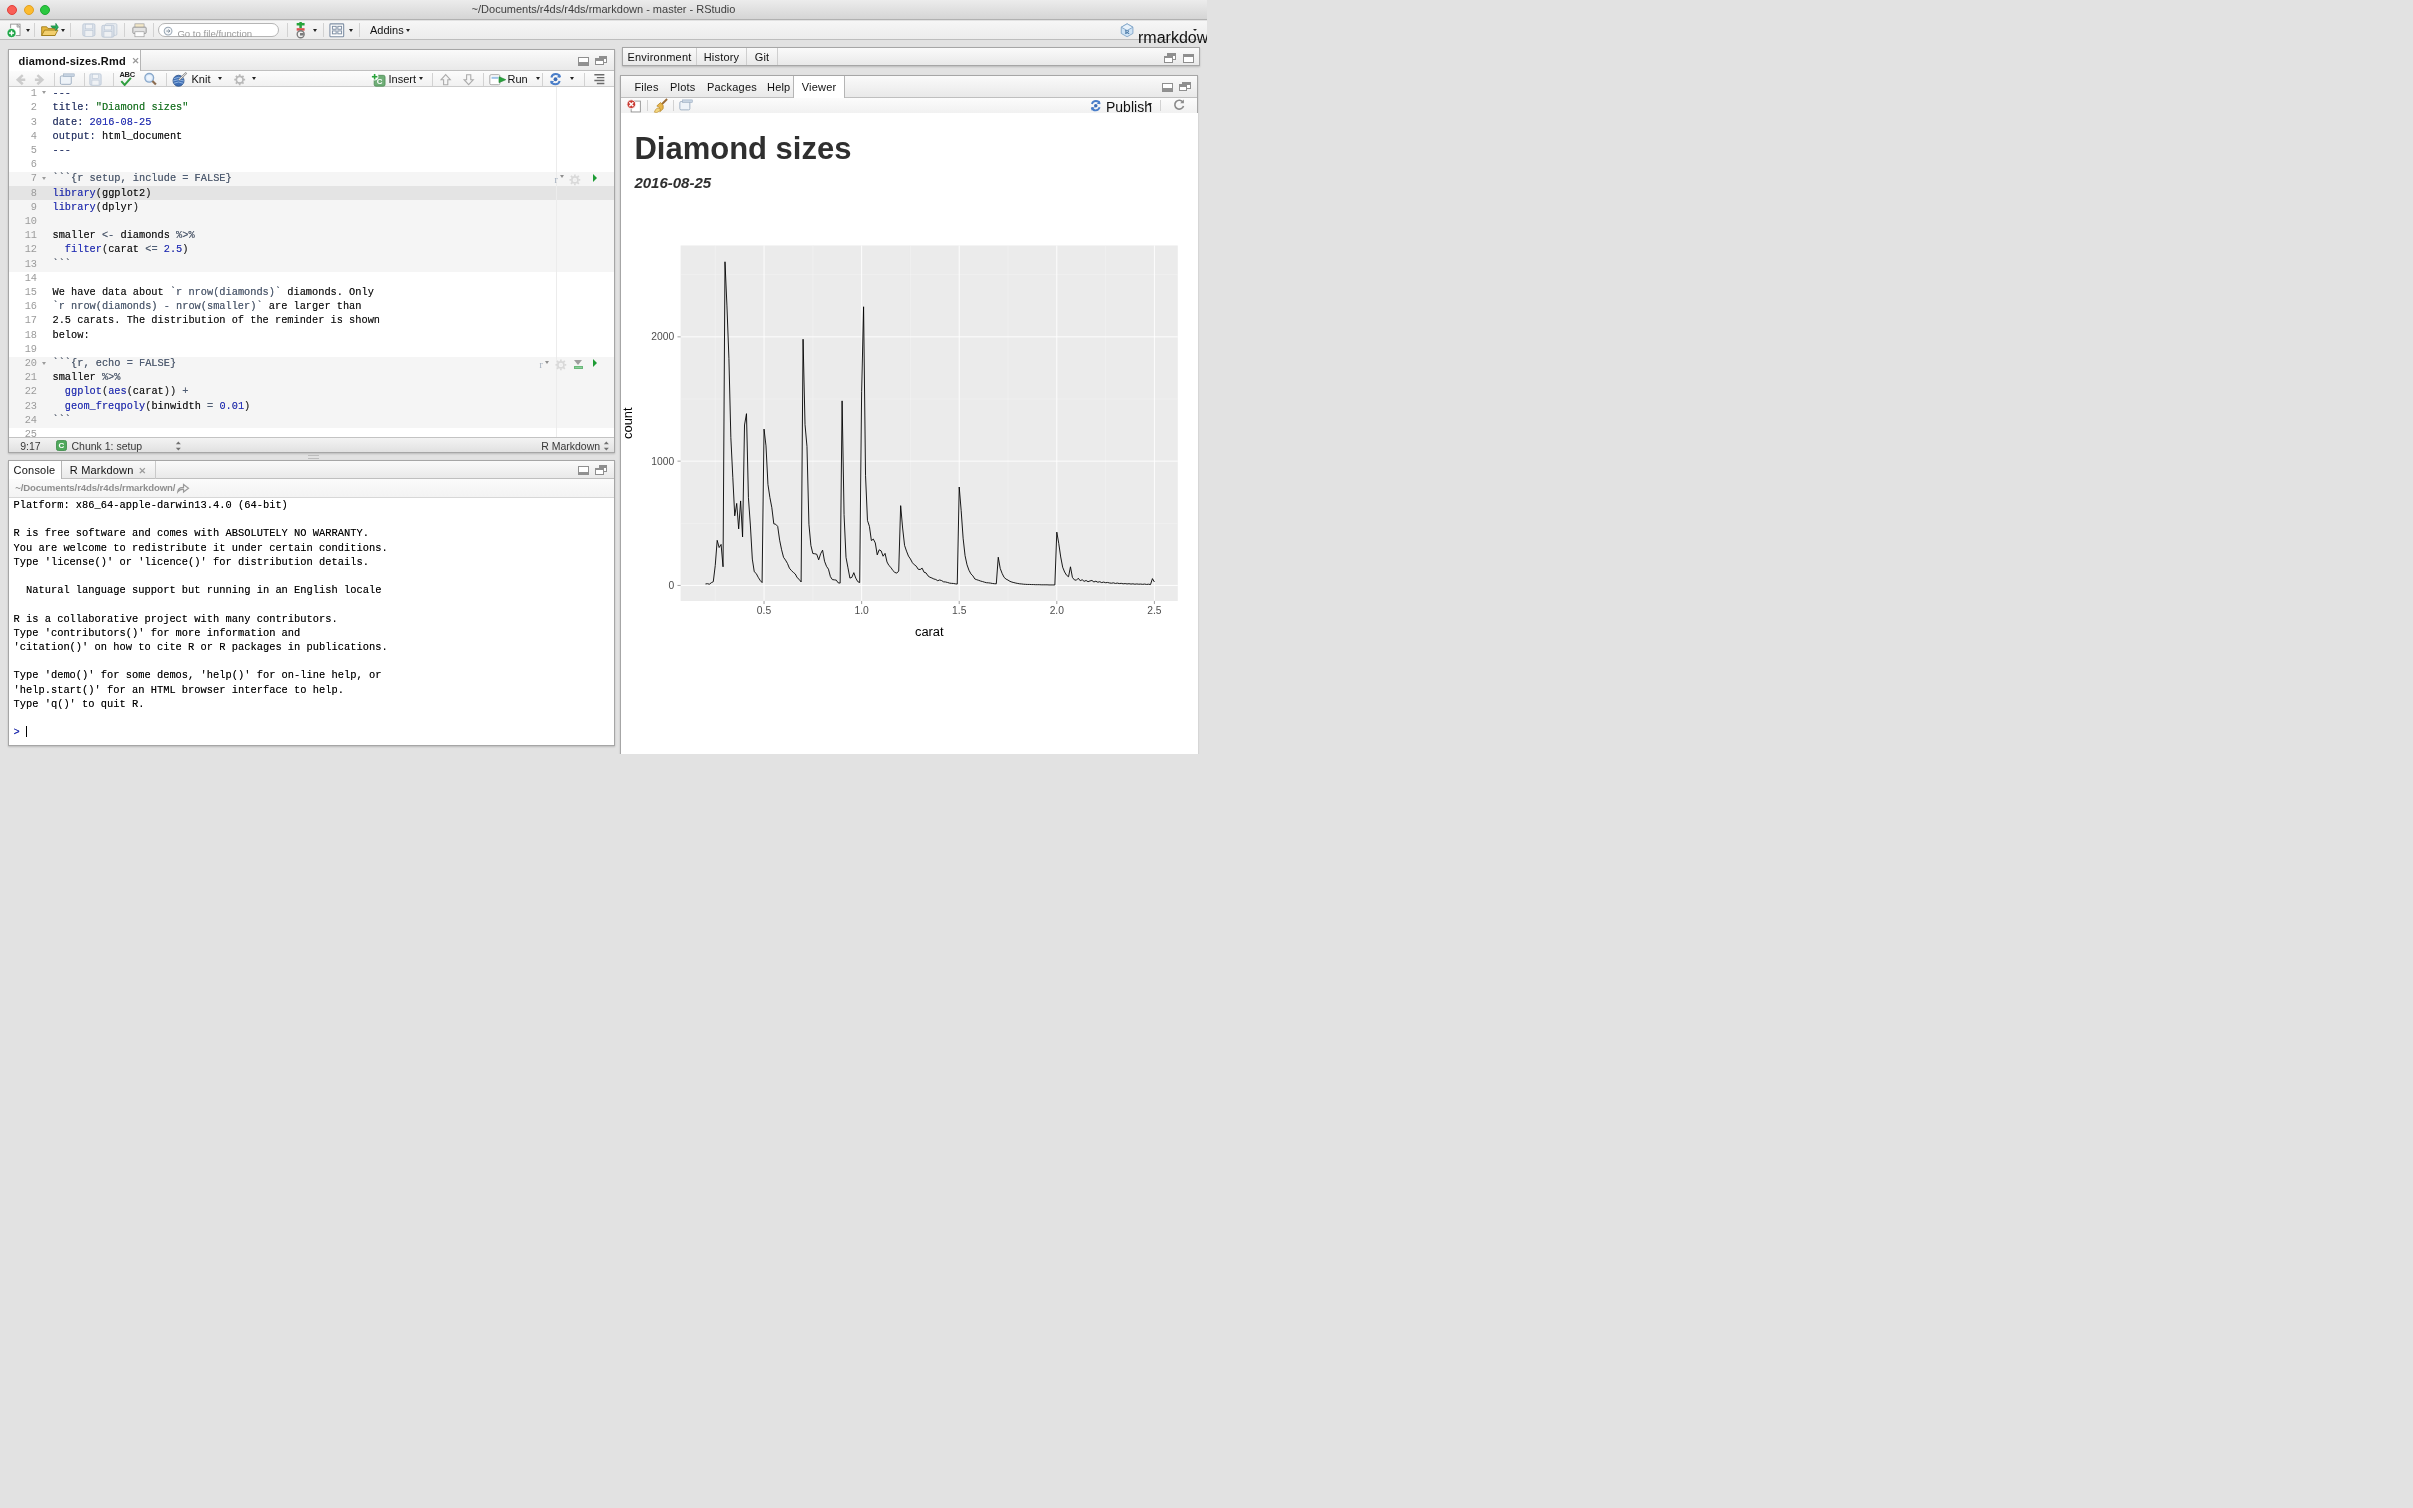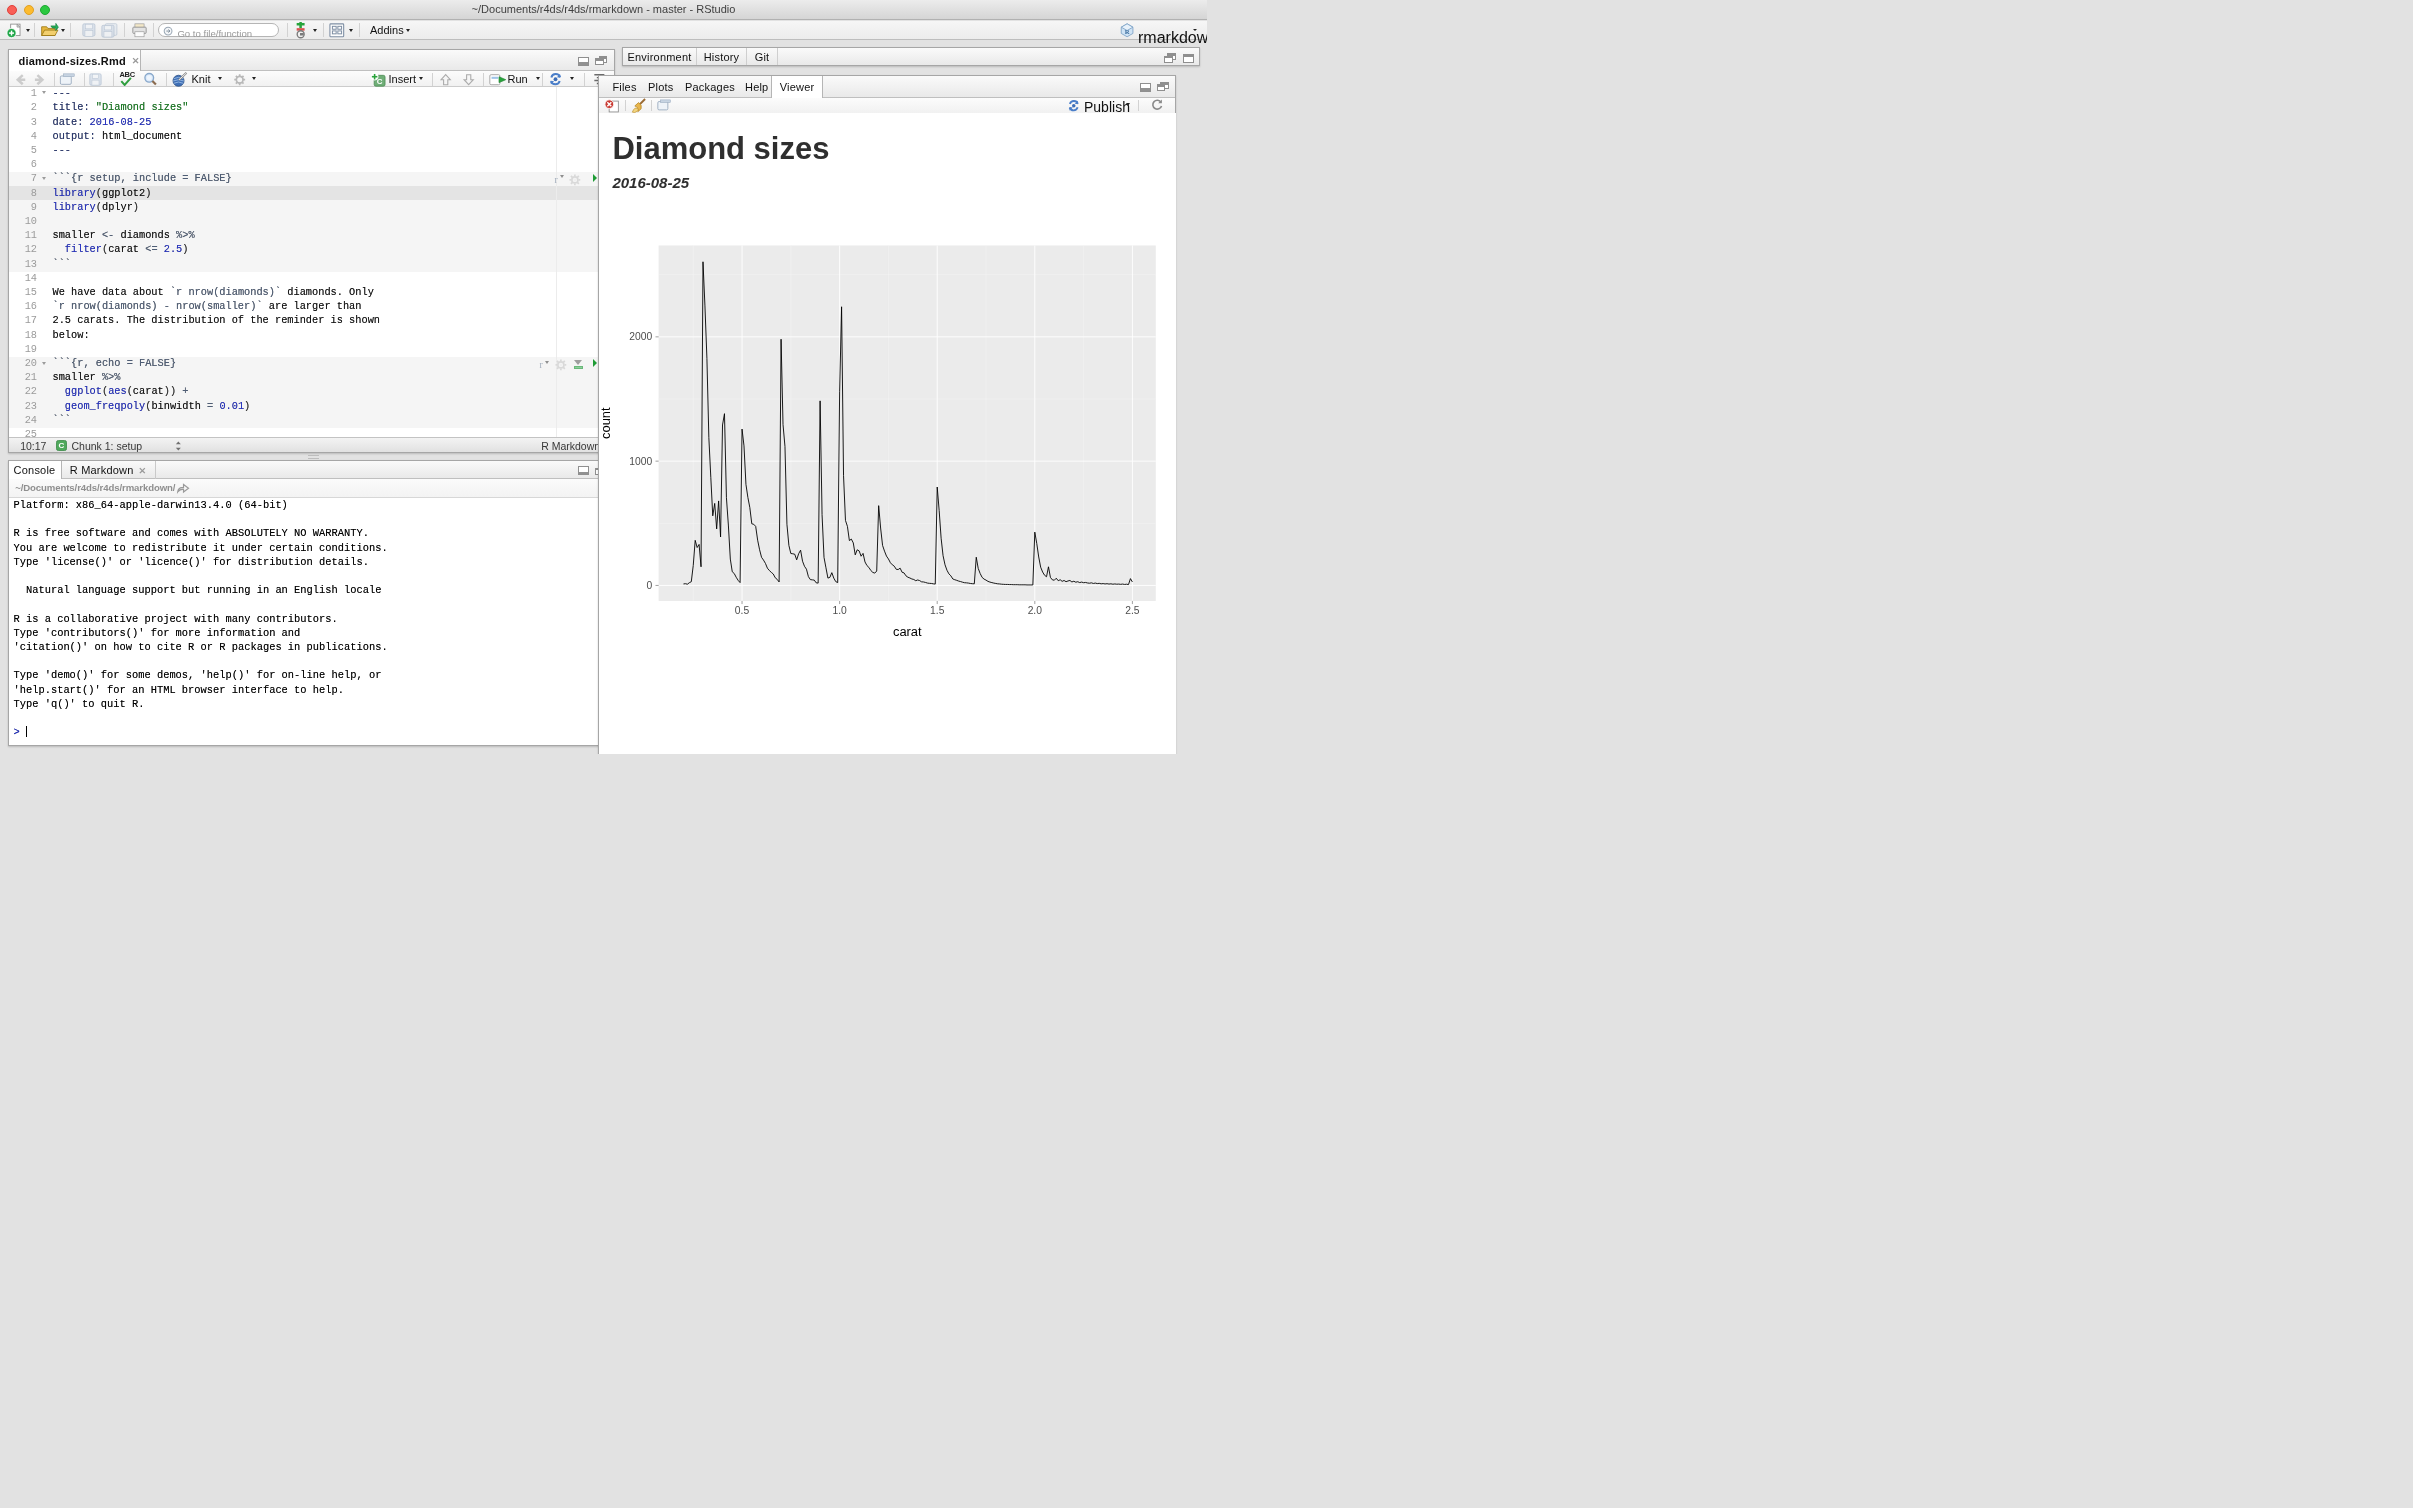--- a/index.html
+++ b/index.html
@@ -38,21 +38,21 @@
 
 #conpane{left:7.5px;top:460px;width:607px;height:286px}
 #contabs{height:18px}
 #contab{left:0;top:0;width:53px;height:18px;border-left:none}
 #conpath{position:absolute;left:0;top:18px;width:100%;height:19px;background:linear-gradient(#fbfbfb,#f3f3f3);border-bottom:0.8px solid #d7d7d7;font-size:10.3px;font-weight:700;color:#8f8f8f}
 #context{position:absolute;left:5px;top:37px;font-size:10.4px;line-height:14.2px;color:#000;white-space:pre;text-shadow:0 0 0.4px rgba(0,0,0,.5)}
 
 #envpane{left:622px;top:47px;width:578px;height:19px;background:linear-gradient(#fafafa,#e9e9e9)}
 .envtab{position:absolute;top:0;height:100%;font-size:11px;font-weight:400;letter-spacing:0.2px;color:#111;border-right:0.8px solid #cfcfcf;display:flex;align-items:center;justify-content:center}
 
-#viewpane{left:598px;top:75px;width:578px;height:688px}
+#viewpane{left:620px;top:75px;width:578px;height:688px}
 #viewtabs{height:22px}
 .vtab{position:absolute;top:0;height:22px;display:flex;align-items:center;font-size:11px;font-weight:400;letter-spacing:0.2px;color:#111;padding:0 10px}
 #viewtoolbar{position:absolute;left:0;top:22px;width:100%;height:15.5px;background:linear-gradient(#fcfcfc,#f1f1f1);border-bottom:0.8px solid #cccccc}
 #viewcontent{position:absolute;left:0;top:37px;width:577px;bottom:0;background:#fff;overflow:hidden}
 #vh1{position:absolute;left:13.4px;top:19.7px;font-size:31px;line-height:1;font-weight:700;color:#2f2f2f}
 #vdate{position:absolute;left:13.4px;top:62px;font-size:15px;line-height:15px;font-weight:700;font-style:italic;color:#2f2f2f}
 #vpara{position:absolute;left:13.4px;top:88px;font-size:11.8px;line-height:15.5px;color:#333}
 </style></head><body>
 <div id="titlebar">
 <div class="tl" style="left:6.7px;background:#f95f57;border:0.4px solid #e14039"></div>
@@ -264,21 +264,21 @@
         <g stroke="#d9d9d9" stroke-width="2">
           <path d="M7 0.6 L7 2.8 M7 11.2 L7 13.4 M0.6 7 L2.8 7 M11.2 7 L13.4 7 M2.3 2.3 L4 4 M10 10 L11.7 11.7 M11.7 2.3 L10 4 M4 10 L2.3 11.7"></path>
         </g>
         <circle cx="7" cy="7" r="1.6" fill="#f0f0f0"></circle>
       </svg>
       <span style="position:absolute;left:565px;top:273px;border-left:4.6px solid transparent;border-right:4.6px solid transparent;border-top:5px solid #9f9f9f;width:0;height:0"></span>
       <span style="position:absolute;left:565px;top:279px;width:9.2px;height:2.9px;background:#8ecf9b;border:0.4px solid #6ab97a"></span>
       <span style="position:absolute;left:584px;top:272px;width:0;height:0;border-top:4.5px solid transparent;border-bottom:4.5px solid transparent;border-left:4.9px solid #1e9c35"></span>
 </div>
 <div id="statusbar">
-<span style="position:absolute;left:11.7px;top:1.7px">10:17</span>
+<span style="position:absolute;left:11.7px;top:1.7px">9:17</span>
 <svg style="position:absolute;left:47px;top:2.1px;font-size:12.5px" width="11" height="11" viewBox="0 0 13 13">
         <rect x="0.5" y="0.5" width="12" height="12" rx="2.5" fill="#4fa95c" stroke="#3c8a48"></rect>
         <text x="6.5" y="10" text-anchor="middle" font-size="9.5" font-weight="bold" fill="#fff" font-family="Liberation Sans">C</text>
       </svg>
 <span style="position:absolute;left:63px;top:1.7px">Chunk 1: setup</span>
 <svg style="position:absolute;left:166px;top:2.5px" width="6.7" height="10" viewBox="0 0 8 12">
         <path d="M4 0.5 L7 4 L1 4 Z M4 11.5 L1 8 L7 8 Z" fill="#707070"></path>
       </svg>
 <span style="position:absolute;right:13.4px;top:1.7px">R Markdown</span>
 <svg style="position:absolute;right:3.8px;top:2.5px" width="6.7" height="10" viewBox="0 0 8 12">

